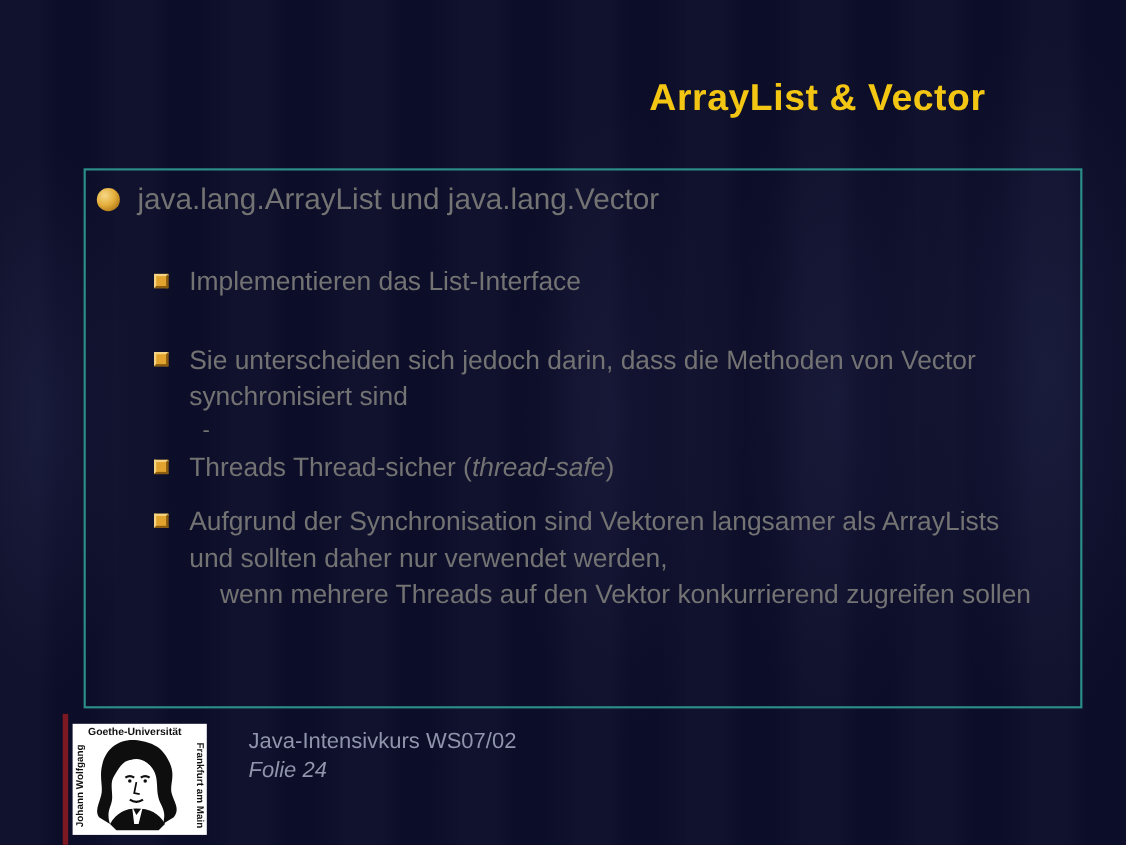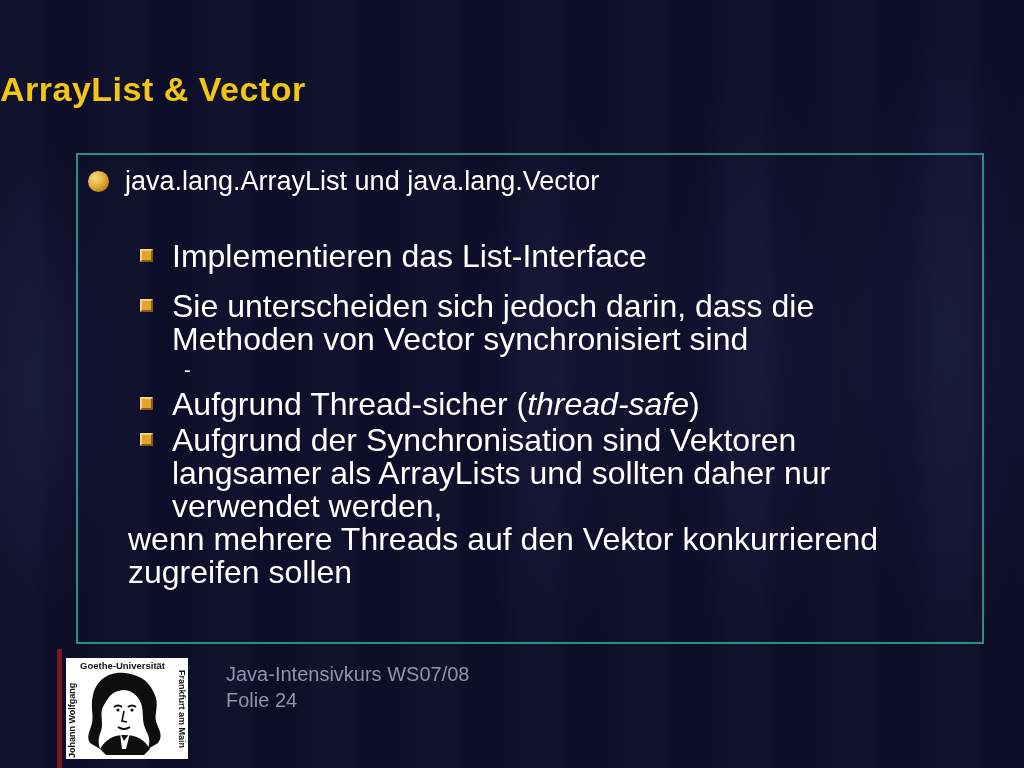--- a/index.html
+++ b/index.html
@@ -17,63 +17,63 @@
       radial-gradient(ellipse 150px 430px at 760px 360px, rgba(50,54,98,0.22), transparent 70%),
       radial-gradient(ellipse 160px 460px at 950px 340px, rgba(54,58,104,0.25), transparent 70%),
       repeating-linear-gradient(90deg,
         rgba(255,255,255,0.015) 0px, rgba(255,255,255,0.015) 34px,
         rgba(0,0,0,0.06) 52px, rgba(0,0,0,0.06) 78px,
         rgba(255,255,255,0.012) 104px);
     pointer-events:none;
   }
   .title{
     position:absolute;left:0;top:70px;width:896px;
-    text-align:left;font-size:34px;font-weight:bold;
+    text-align:right;font-size:34px;font-weight:bold;
     color:#f3c613;letter-spacing:0.5px;
   }
   .content-box{
     position:absolute;left:76px;top:153px;width:908px;height:491px;
     border:2px solid #2b8d87;
     box-sizing:border-box;
     padding:0 10px 0 10px;
   }
-  .item{display:flex;align-items:flex-start;color:#ffffff;}
+  .item{display:flex;align-items:flex-start;color:#737373;}
   .item .txt{flex:1;}
   .lvl1{font-size:27px;line-height:33px;margin-top:10px;}
   .lvl1 .sphere{
     width:21px;height:21px;border-radius:50%;
     background:radial-gradient(circle at 35% 32%, #f6d887 0%, #e4ae3c 45%, #c08820 70%, #7e5610 100%);
     margin:6px 16px 0 0;flex:0 0 21px;
   }
-  .lvl2{font-size:32px;line-height:33px;margin-left:52px;}
+  .lvl2{font-size:24px;line-height:33px;margin-left:52px;}
   .lvl2 .sq{
     width:13px;height:13px;flex:0 0 13px;margin:9px 19px 0 0;
     background:#e2a42e;
     border-top:2px solid #f4d484;border-left:2px solid #f4d484;
     border-right:2px solid #8a5c10;border-bottom:2px solid #8a5c10;
     box-sizing:border-box;
   }
   .lvl2 .txt{max-width:772px;}
   .lvl3{font-size:20px;line-height:28px;margin-left:96px;}
   .lvl3 .dash{flex:0 0 12px;margin-right:12px;}
   .lvl3 .txt{max-width:690px;}
-  .cont{margin-left:40px;}
+  .cont{margin-left:40px;justify-content:flex-end;}
   .it{font-style:italic;margin-top:12px;}
-  .mt42{margin-top:42px}.mt38{margin-top:17px}.mt0{margin-top:0}
-  .mt4{margin-top:4px}.mt10b{margin-top:3px}
+  .mt42{margin-top:42px}.mt38{margin-top:38px}.mt0{margin-top:0}
+  .mt4{margin-top:4px}.mt10b{margin-top:16px}
   .footer{
     position:absolute;left:226px;top:661px;color:#9095ac;font-size:20px;line-height:26px;
   }
-  .footer .folie{}
+  .footer .folie{font-style:italic;}
   .red-line{
     position:absolute;left:57px;top:649px;width:5px;height:119px;background:#7c1822;
   }
   .logo{
     position:absolute;left:66px;top:658px;width:122px;height:101px;
-    background:#ffffff;color:#111;overflow:hidden;
+    background:#ffffff;color:#111;overflow:hidden;text-align:center;
   }
   .logo .top-label{
     position:absolute;left:14px;top:2px;font-size:9.5px;font-weight:bold;white-space:nowrap;
   }
   .logo .left-label{
     position:absolute;left:1px;top:12px;height:88px;
     writing-mode:vertical-rl;transform:rotate(180deg);
     font-size:9px;font-weight:bold;white-space:nowrap;
   }
   .logo .right-label{
@@ -106,21 +106,21 @@
     <span class="sq"></span>
     <span class="txt">Sie unterscheiden sich jedoch darin, dass die Methoden von Vector synchronisiert sind</span>
   </div>
 
   <div class="item lvl3 mt0">
     <span class="dash">-</span>
   </div>
 
   <div class="item lvl2 mt4">
     <span class="sq"></span>
-    <span class="txt"><span>Aufgrund Thread-sicher (</span><span class="it">thread-safe</span><span>)</span></span>
+    <span class="txt"><span>Threads Thread-sicher (</span><span class="it">thread-safe</span><span>)</span></span>
   </div>
 
   <div class="item lvl2 mt10b">
     <span class="sq"></span>
     <span class="txt">Aufgrund der Synchronisation sind Vektoren langsamer als ArrayLists und sollten daher nur verwendet werden,</span>
   </div>
 
   <div class="item lvl2 cont mt0">
     <span class="txt">wenn mehrere Threads auf den Vektor konkurrierend zugreifen sollen</span>
   </div>
@@ -143,15 +143,15 @@
     <circle cx="38" cy="39" r="1.6" fill="#0e0e0e"></circle>
     <circle cx="52" cy="39" r="1.6" fill="#0e0e0e"></circle>
     <path d="M44 40 l-2 10 l5 1" stroke="#0e0e0e" stroke-width="1.6" fill="none"></path>
     <path d="M38 56 q6 4 12 0" stroke="#0e0e0e" stroke-width="2" fill="none"></path>
     <path d="M20 78 C26 68 34 64 44 64 C56 64 64 68 70 78 L64 84 L26 84 Z" fill="#0e0e0e"></path>
     <path d="M40 62 L44 70 L50 62 L46 78 L42 78 Z" fill="#ffffff"></path>
   </svg>
 </div>
 
 <div class="footer">
-  <div>Java-Intensivkurs WS07/08</div>
+  <div>Java-Intensivkurs WS07/02</div>
   <div class="folie">Folie 24</div>
 </div>
 
 </body></html>

